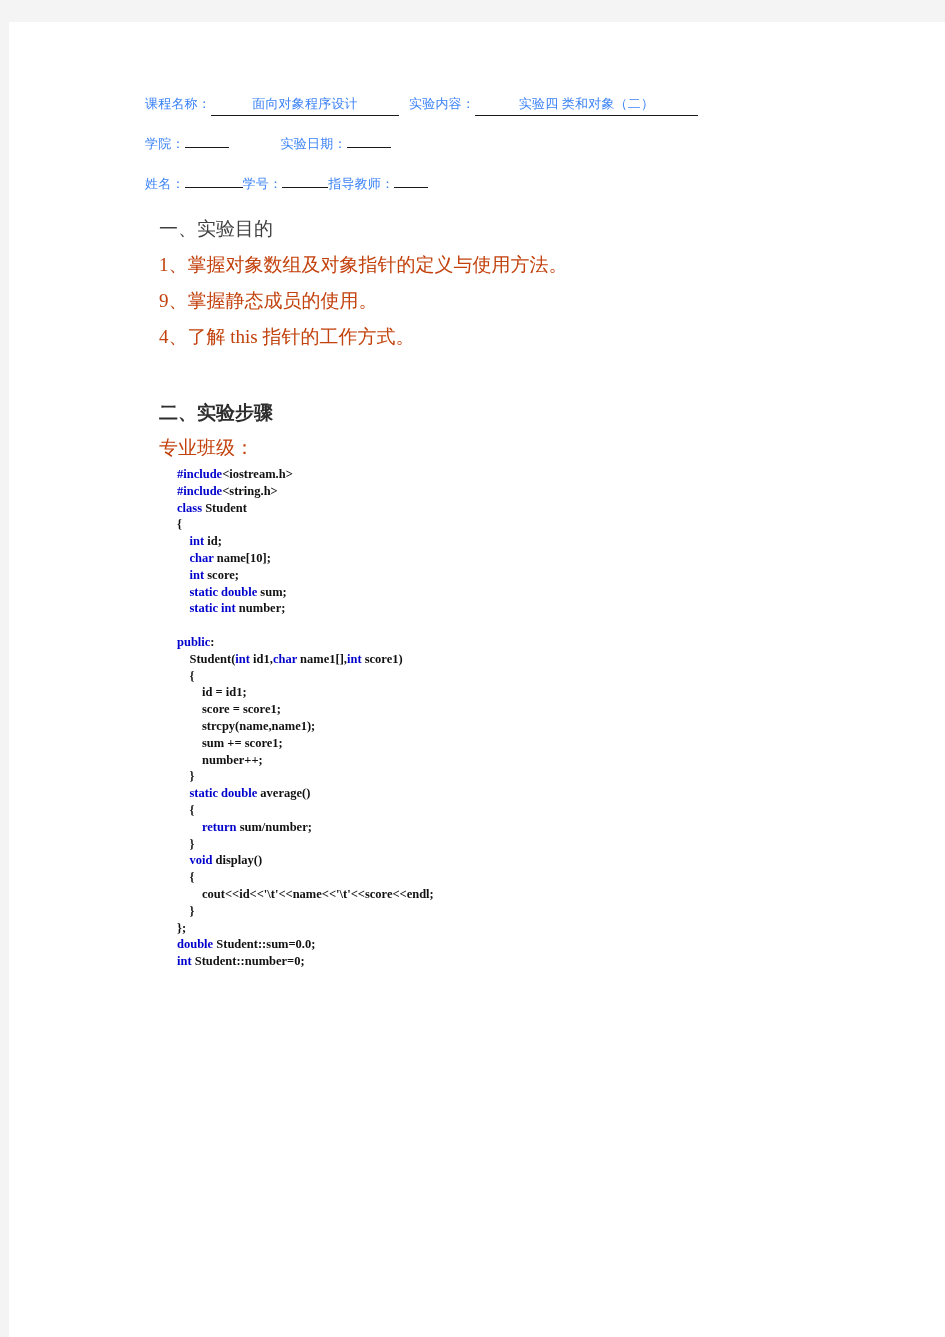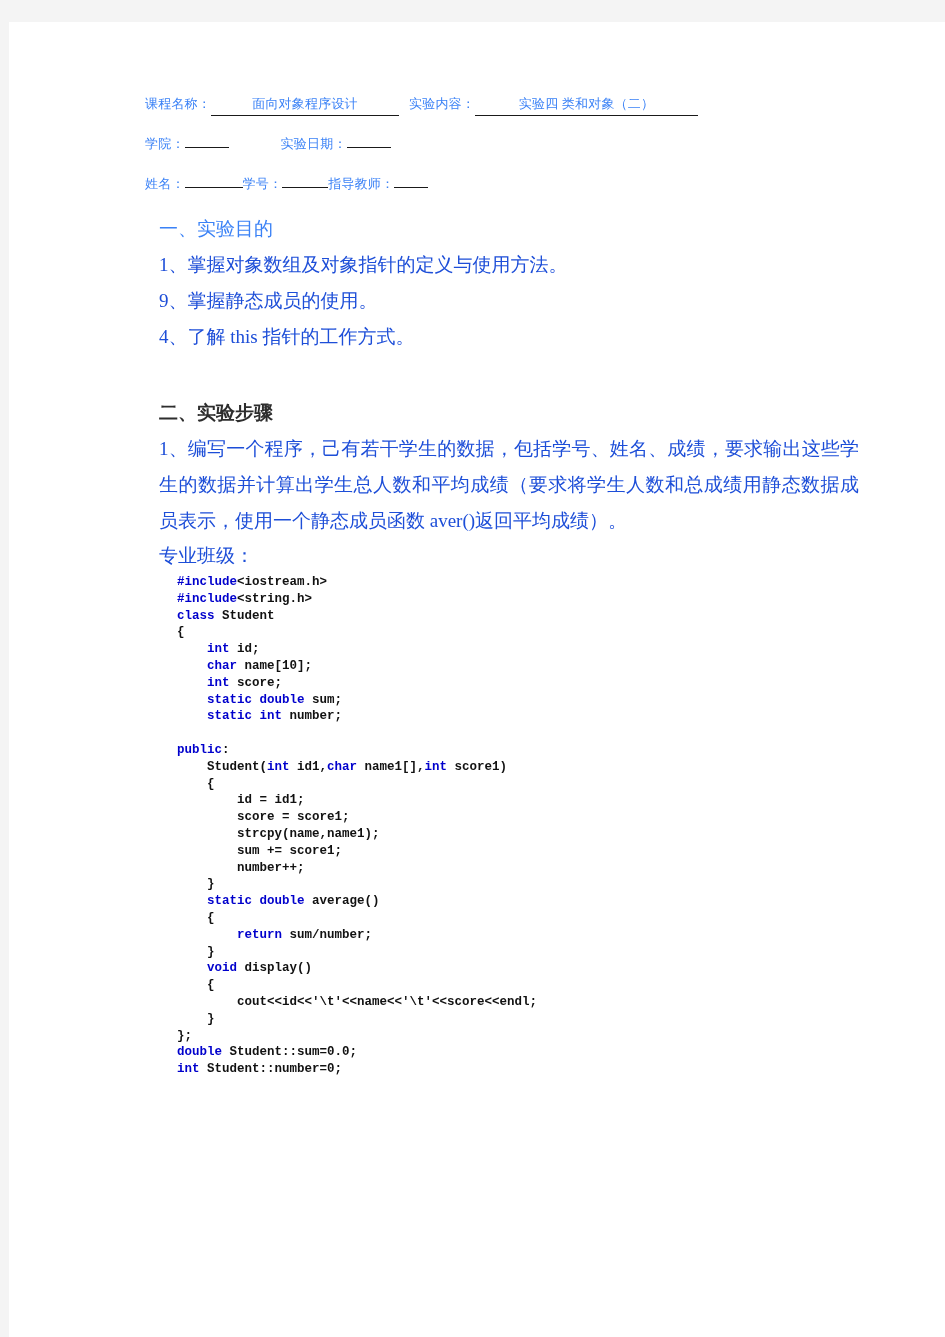--- a/index.html
+++ b/index.html
@@ -47,44 +47,44 @@
   .blank.filled {
     padding: 0 4px;
   }
   .gap-sm { display: inline-block; width: 10px; }
   .gap-md { display: inline-block; width: 52px; }
   .gap-lg { display: inline-block; width: 118px; }
 
   
   .sec-title {
     font-size: 19px;
-    color: #3b82f6;
+    color: #404040;
     line-height: 36px;
     margin-top: 10px;
     padding-left: 14px;
   }
   .sec-title.bold { font-weight: bold; color: #2d2d2d; margin-top: 40px; }
   .para {
     font-size: 19px;
-    color: #1d4ed8;
+    color: #c2410c;
     line-height: 36px;
     padding-left: 14px;
   }
   .para.flow {
     padding-left: 14px;
     text-align: justify;
     width: 700px;
   }
   .para.tight { line-height: 33px; }
 
   
   .code {
     margin-top: 2px;
     padding-left: 32px;
-    font-family: Liberation Mono, monospace;
+    font-family: Liberation Serif, serif;
     font-size: 12.5px;
     line-height: 16.8px;
     color: #111111;
     font-weight: bold;
     white-space: pre;
   }
   .code .kw { color: #0000cc; }
   .code .ln { display: block; min-height: 16.8px; }
 </style>
 </head>
@@ -105,19 +105,18 @@
       <span>姓名：</span><span class="blank" style="width:58px"></span><span>学号：</span><span class="blank" style="width:46px"></span><span>指导教师：</span><span class="blank" style="width:34px"></span>
     </div>
 
 
     <div class="sec-title">一、实验目的</div>
     <div class="para">1、掌握对象数组及对象指针的定义与使用方法。</div>
     <div class="para">9、掌握静态成员的使用。</div>
     <div class="para">4、了解 this 指针的工作方式。</div>
 
     <div class="sec-title bold">二、实验步骤</div>
-    <div class="para flow">1、编写一个程序，己有若干学生的数据，包括学号、姓名、成绩，要求输出这些学生的数据并计算出学生总人数和平均成绩（要求将学生人数和总成绩用静态数据成员表示，使用一个静态成员函数 aver()返回平均成绩）。</div>
     <div class="para tight">专业班级：</div>
 
     <div class="code"><span class="ln"><span class="kw">#include</span><span>&lt;iostream.h&gt;</span></span><span class="ln"><span class="kw">#include</span><span>&lt;string.h&gt;</span></span><span class="ln"><span class="kw">class</span><span> Student</span></span><span class="ln"><span>{</span></span><span class="ln"><span>    </span><span class="kw">int</span><span> id;</span></span><span class="ln"><span>    </span><span class="kw">char</span><span> name[10];</span></span><span class="ln"><span>    </span><span class="kw">int</span><span> score;</span></span><span class="ln"><span>    </span><span class="kw">static double</span><span> sum;</span></span><span class="ln"><span>    </span><span class="kw">static int</span><span> number;</span></span><span class="ln">&nbsp;</span><span class="ln"><span class="kw">public</span><span>:</span></span><span class="ln"><span>    Student(</span><span class="kw">int</span><span> id1,</span><span class="kw">char</span><span> name1[],</span><span class="kw">int</span><span> score1)</span></span><span class="ln"><span>    {</span></span><span class="ln"><span>        id = id1;</span></span><span class="ln"><span>        score = score1;</span></span><span class="ln"><span>        strcpy(name,name1);</span></span><span class="ln"><span>        sum += score1;</span></span><span class="ln"><span>        number++;</span></span><span class="ln"><span>    }</span></span><span class="ln"><span>    </span><span class="kw">static double</span><span> average()</span></span><span class="ln"><span>    {</span></span><span class="ln"><span>        </span><span class="kw">return</span><span> sum/number;</span></span><span class="ln"><span>    }</span></span><span class="ln"><span>    </span><span class="kw">void</span><span> display()</span></span><span class="ln"><span>    {</span></span><span class="ln"><span>        cout&lt;&lt;id&lt;&lt;'\t'&lt;&lt;name&lt;&lt;'\t'&lt;&lt;score&lt;&lt;endl;</span></span><span class="ln"><span>    }</span></span><span class="ln"><span>};</span></span><span class="ln"><span class="kw">double</span><span> Student::sum=0.0;</span></span><span class="ln"><span class="kw">int</span><span> Student::number=0;</span></span></div>
 
   </div>
 </div>
 
 </body></html>

